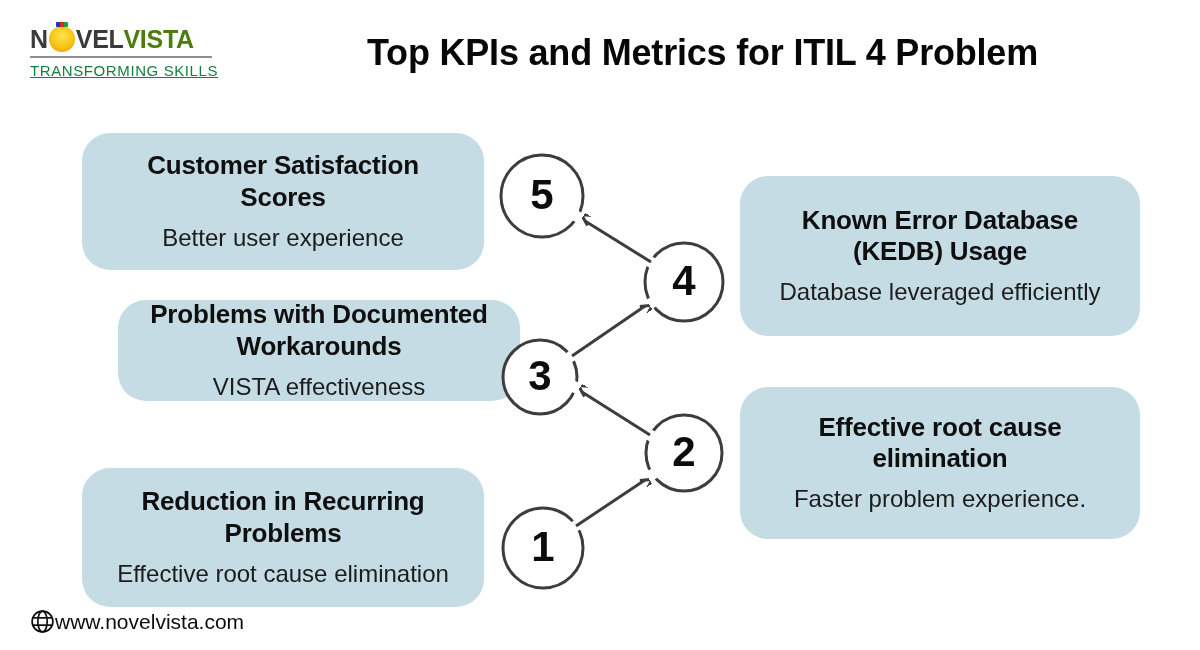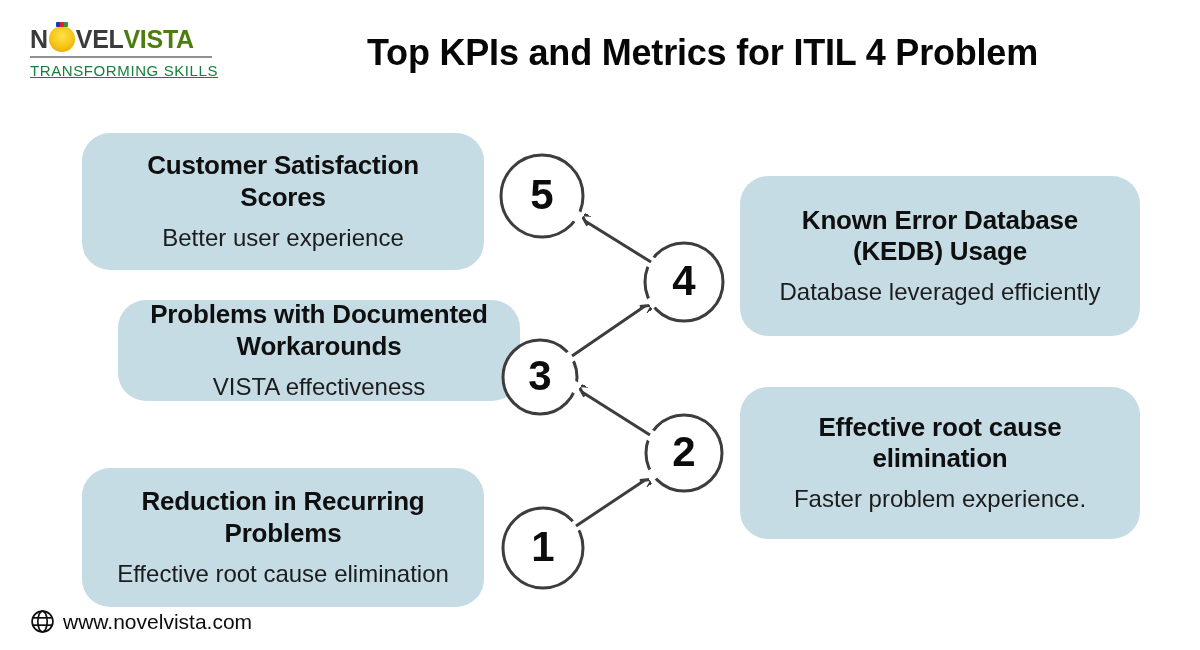--- a/index.html
+++ b/index.html
@@ -73,21 +73,21 @@
   }
   .num-5 { left: 542px; top: 196px; }
   .num-4 { left: 684px; top: 282px; }
   .num-3 { left: 540px; top: 377px; }
   .num-2 { left: 684px; top: 453px; }
   .num-1 { left: 543px; top: 548px; }
 
   
   .footer {
     position: absolute; left: 30px; top: 609px;
-    display: flex; align-items: center; gap: 8px;
+    display: flex; align-items: center; 
     color: #0d0d0d;
   }
   .footer-text { font-size: 21px; font-weight: 400; }
 </style>
 </head>
 <body>
 
 <div class="canvas">
 
   <div class="logo">

